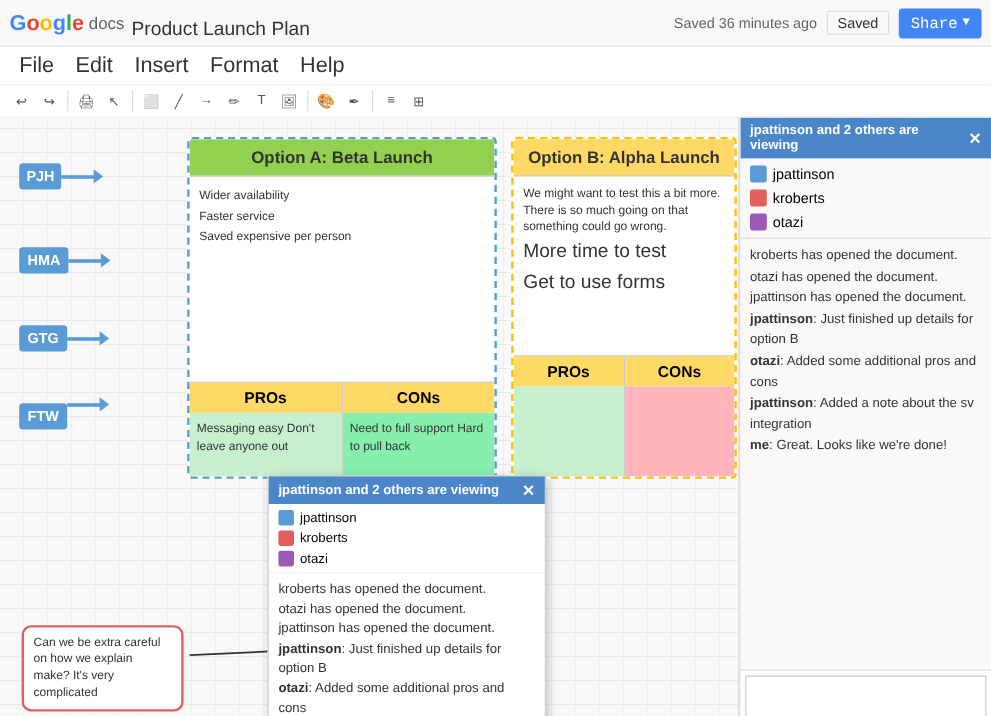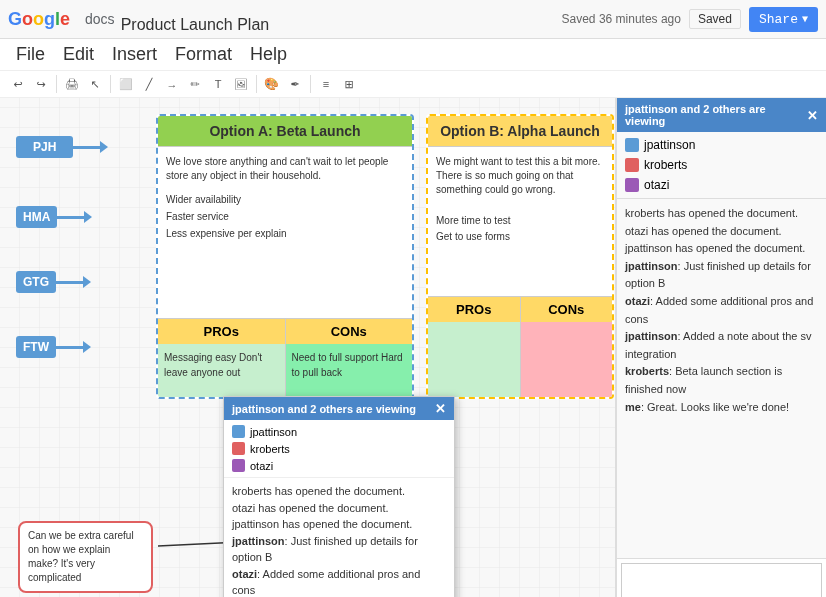--- a/index.html
+++ b/index.html
@@ -42,21 +42,21 @@
     
     #floating-panel { position: absolute; left: 220px; top: 290px; width: 230px; background: #fff; border: 1px solid #ccc; box-shadow: 2px 2px 8px rgba(0,0,0,0.2); z-index: 10; font-size: 11px; }
   </style>
 </head>
 <body>
 
 <div id="top-bar">
   <div id="google-logo">
     <span style="color:#4285F4">G</span><span style="color:#EA4335">o</span><span style="color:#FBBC05">o</span><span style="color:#4285F4">g</span><span style="color:#34A853">l</span><span style="color:#EA4335">e</span>
   </div>
-  <span id="docs-label" style="color:#5f6368;font-size:14px;margin-right:6px;margin-left:11px;">docs</span>
+  <span id="docs-label" style="color:#5f6368;font-size:14px;margin-right:6px;">docs</span>
   <span id="doc-title" style="font-size:16px;color:#333;flex:1;">Product Launch Plan</span>
   <span id="saved-status" style="font-size:12px;color:#666;margin-right:8px;">Saved 36 minutes ago</span>
   <button id="saved-btn" style="font-size:12px;border:1px solid #ddd;padding:2px 8px;border-radius:2px;background:#f8f8f8;color:#333;cursor:pointer;margin-right:8px;">Saved</button>
   <button id="share-btn" style="background:#4285F4;color:#fff;border:none;padding:5px 10px;border-radius:3px;font-size:13px;cursor:pointer;display:flex;align-items:center;gap:4px;">
     <span>Share</span>
     <span style="font-size:10px;">▼</span>
   </button>
 </div>
 
 <div id="menu-bar" style="display:flex;align-items:center;padding:2px 8px;border-bottom:1px solid #eee;background:#fff;gap:2px;">
@@ -88,52 +88,51 @@
   <span class="toolbar-btn">⊞</span>
 </div>
 
 <div id="main" style="display:flex;height:calc(597px - 88px);position:relative;">
 
   <div id="canvas" style="flex:1;background:#f0f0f0;position:relative;overflow:hidden;border-right:1px solid #ddd;background: repeating-linear-gradient(0deg, transparent, transparent 19px, #e8e8e8 20px), repeating-linear-gradient(90deg, transparent, transparent 19px, #e8e8e8 20px), #f8f8f8;">
 
     <div id="diagram" style="position:absolute;top:8px;left:8px;right:8px;bottom:8px;">
 
       <div style="position:absolute;left:8px;top:30px;display:flex;align-items:center;">
-        <div style="background:#5b9bd5;color:#fff;font-weight:bold;font-size:12px;padding:4px 17px;border-radius:3px;">PJH</div>
+        <div style="background:#5b9bd5;color:#fff;font-weight:bold;font-size:12px;padding:4px 6px;border-radius:3px;">PJH</div>
         <div style="width:28px;height:3px;background:#5b9bd5;position:relative;">
           <div style="position:absolute;right:-7px;top:-5px;border-left:8px solid #5b9bd5;border-top:6.5px solid transparent;border-bottom:6.5px solid transparent;"></div>
         </div>
       </div>
       <div style="position:absolute;left:8px;top:100px;display:flex;align-items:center;">
         <div style="background:#5b9bd5;color:#fff;font-weight:bold;font-size:12px;padding:4px 7px;border-radius:3px;">HMA</div>
         <div style="width:28px;height:3px;background:#5b9bd5;position:relative;">
           <div style="position:absolute;right:-7px;top:-5px;border-left:8px solid #5b9bd5;border-top:6.5px solid transparent;border-bottom:6.5px solid transparent;"></div>
         </div>
       </div>
       <div style="position:absolute;left:8px;top:165px;display:flex;align-items:center;">
         <div style="background:#5b9bd5;color:#fff;font-weight:bold;font-size:12px;padding:4px 7px;border-radius:3px;">GTG</div>
         <div style="width:28px;height:3px;background:#5b9bd5;position:relative;">
           <div style="position:absolute;right:-7px;top:-5px;border-left:8px solid #5b9bd5;border-top:6.5px solid transparent;border-bottom:6.5px solid transparent;"></div>
         </div>
       </div>
-      <div style="position:absolute;left:8px;top:230px;display:flex;align-items:center;">
+      <div style="position:absolute;left:8px;top:230px;display:flex;">
         <div style="background:#5b9bd5;color:#fff;font-weight:bold;font-size:12px;padding:4px 7px;border-radius:3px;">FTW</div>
         <div style="width:28px;height:3px;background:#5b9bd5;position:relative;">
           <div style="position:absolute;right:-7px;top:-5px;border-left:8px solid #5b9bd5;border-top:6.5px solid transparent;border-bottom:6.5px solid transparent;"></div>
         </div>
       </div>
 
       <div id="option-a-box" style="position:absolute;left:148px;top:8px;width:258px;height:285px;border:2px dashed #5b9bd5;border-radius:4px;background:#fff;overflow:hidden;">
         <div style="background:#92D050;text-align:center;font-size:14px;font-weight:bold;padding:7px;color:#333;border-bottom:1px solid #ccc;">Option A: Beta Launch</div>
         <div style="padding:8px;">
-          <div style="font-size:10px;color:#333;margin-bottom:8px;line-height:1.4;">We love store anything and can't wait to let people store any object in their household.</div>
           <div style="font-size:10px;color:#333;line-height:1.7;">
             <div>Wider availability</div>
             <div>Faster service</div>
-            <div>Less expensive per explain</div>
+            <div>Saved expensive per person</div>
           </div>
         </div>
 
         <div style="position:absolute;bottom:0;left:0;right:0;">
           <div style="display:flex;border-top:1px solid #ccc;">
             <div style="flex:1;background:#FFD966;text-align:center;font-size:13px;font-weight:bold;padding:5px;border-right:1px solid #ccc;">PROs</div>
             <div style="flex:1;background:#FFD966;text-align:center;font-size:13px;font-weight:bold;padding:5px;">CONs</div>
           </div>
           <div style="display:flex;height:53px;">
             <div style="flex:1;background:#C6EFCE;padding:6px;font-size:10px;color:#333;line-height:1.5;border-right:1px solid #ccc;">Messaging easy
@@ -141,21 +140,21 @@
             <div style="flex:1;background:#86efac;padding:6px;font-size:10px;color:#333;line-height:1.5;">Need to full support
 Hard to pull back</div>
           </div>
         </div>
       </div>
 
       <div id="option-b-box" style="position:absolute;left:418px;top:8px;width:188px;height:285px;border:2px dashed #FFC000;border-radius:4px;background:#fff;overflow:hidden;">
         <div style="background:#FFD966;text-align:center;font-size:14px;font-weight:bold;padding:7px;color:#333;border-bottom:1px solid #ccc;">Option B: Alpha Launch</div>
         <div style="padding:8px;">
           <div style="font-size:10px;color:#333;line-height:1.4;">We might want to test this a bit more. There is so much going on that something could go wrong.</div>
-          <div style="margin-top:16px;font-size:10px;color:#333;line-height:1.6;">
+          <div style="margin-top:0;font-size:16px;color:#333;line-height:1.6;">
             <div>More time to test</div>
             <div>Get to use forms</div>
           </div>
         </div>
 
         <div style="position:absolute;bottom:0;left:0;right:0;">
           <div style="display:flex;border-top:1px solid #ccc;">
             <div style="flex:1;background:#FFD966;text-align:center;font-size:13px;font-weight:bold;padding:5px;border-right:1px solid #ccc;">PROs</div>
             <div style="flex:1;background:#FFD966;text-align:center;font-size:13px;font-weight:bold;padding:5px;">CONs</div>
           </div>
@@ -235,21 +234,20 @@
         <span>otazi</span>
       </div>
     </div>
     <div id="activity-log" style="padding:6px 8px;font-size:11px;color:#333;line-height:1.6;overflow-y:auto;flex:1;">
       <div>kroberts has opened the document.</div>
       <div>otazi has opened the document.</div>
       <div>jpattinson has opened the document.</div>
       <div><strong>jpattinson</strong>: Just finished up details for option B</div>
       <div><strong>otazi</strong>: Added some additional pros and cons</div>
       <div><strong>jpattinson</strong>: Added a note about the sv integration</div>
-      <div><strong>kroberts</strong>: Beta launch section is finished now</div>
       <div><strong>me</strong>: Great. Looks like we're done!</div>
     </div>
 
     <div style="border-top:1px solid #ddd;padding:4px;background:#fff;">
       <div style="border:1px solid #ccc;height:40px;background:#fff;"></div>
     </div>
   </div>
 </div>
 
 </body></html>

